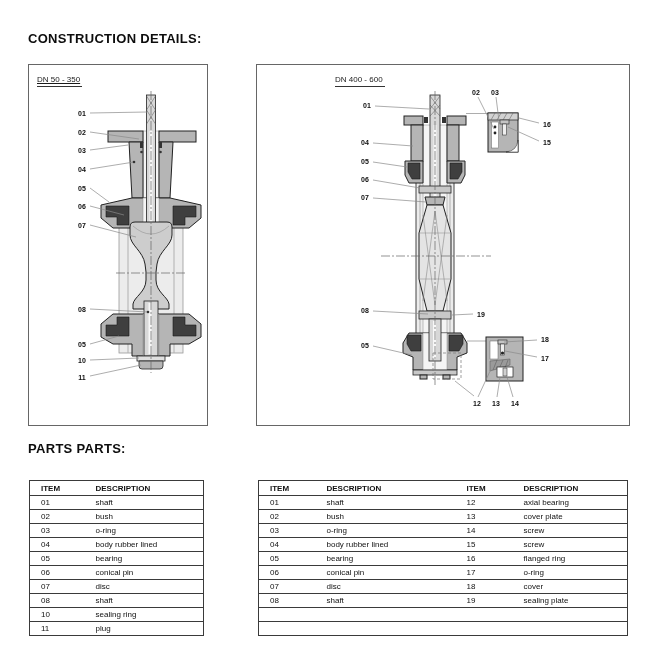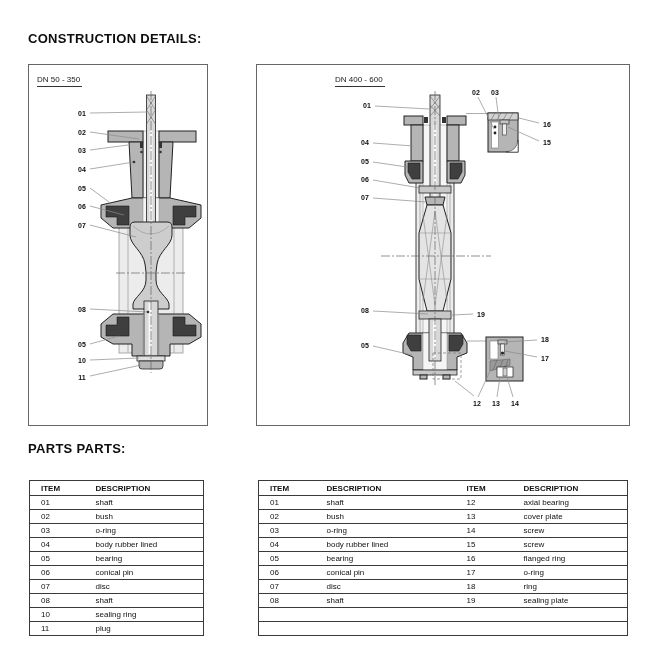--- a/index.html
+++ b/index.html
@@ -18,21 +18,21 @@
   }
   #construction-title{top:31px;}
   #parts-title{top:441px;}
   .diagram-box{position:absolute;border:1px solid #666;background:#fff;}
   #box-left{left:28px;top:64px;width:178px;height:360px;}
   #box-right{left:256px;top:64px;width:372px;height:360px;}
   .dn-label{
     position:absolute;font-size:8px;color:#1a1a1a;border-bottom:1px solid #333;
     padding:0 2px 2px 0;white-space:nowrap;
   }
-  #dn-left{left:8px;top:10px;}
+  #dn-left{left:8px;top:10px;text-decoration:underline;}
   #dn-right{left:78px;top:10px;}
   .diagram-box svg{position:absolute;left:0;top:0;width:100%;height:100%;}
   svg .outline{stroke:var(--outline);stroke-width:1;}
   svg .gray{fill:var(--body-gray);}
   svg .dark{fill:var(--dark-bearing);stroke:#1a1a1a;stroke-width:.6;}
   svg .lightfill{fill:var(--light-interior);}
   svg .shaftfill{fill:var(--shaft);}
   svg .midfill{fill:var(--mid-gray);}
   svg .leader{stroke:var(--leader);stroke-width:.7;fill:none;}
   svg .centerline{stroke:#666;stroke-width:.7;stroke-dasharray:9 2 2 2;fill:none;}
@@ -417,21 +417,21 @@
       <tr>
         <td>06</td>
         <td>conical pin</td>
         <td>17</td>
         <td>o-ring</td>
       </tr>
       <tr>
         <td>07</td>
         <td>disc</td>
         <td>18</td>
-        <td>ring</td>
+        <td>cover</td>
       </tr>
       <tr>
         <td>08</td>
         <td>shaft</td>
         <td>19</td>
         <td>sealing plate</td>
       </tr>
       <tr>
         <td></td>
         <td></td>

